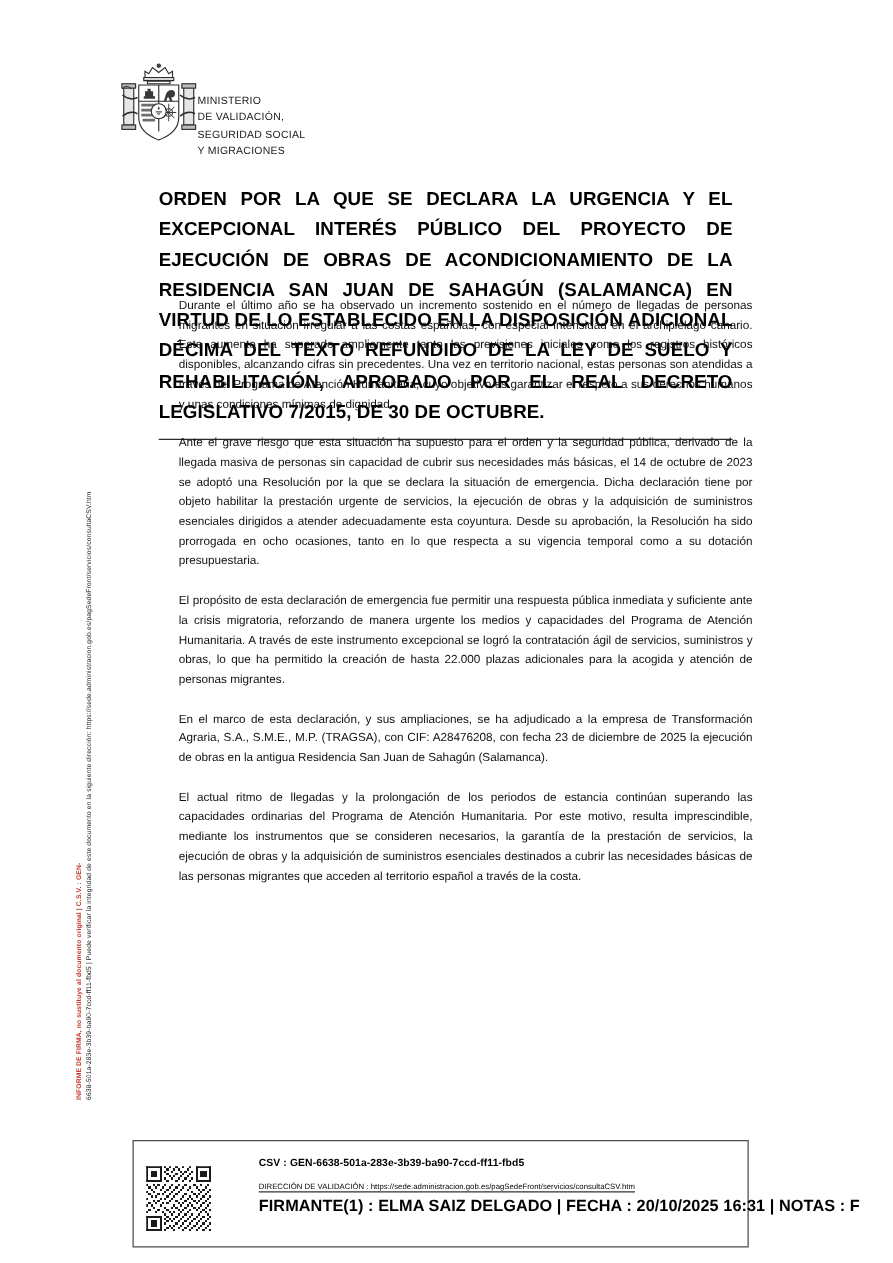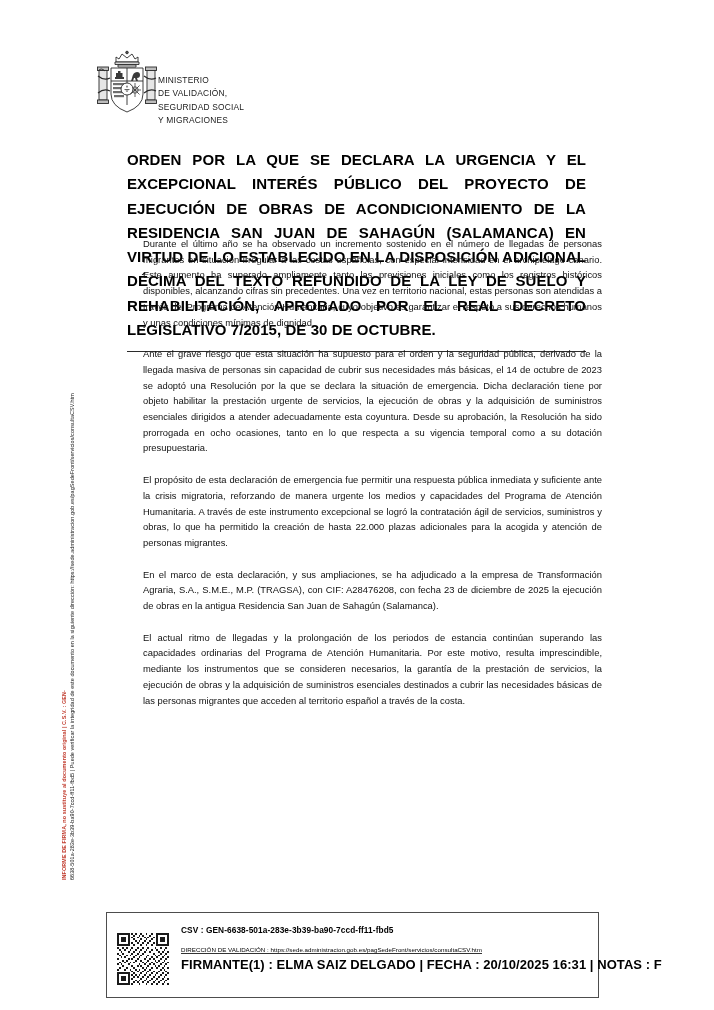--- a/index.html
+++ b/index.html
@@ -135,20 +135,21 @@
     gap: 12px;
   }
   .qr {
     width: 52px;
     height: 52px;
     flex: 0 0 auto;
     margin-top: 10px;
   }
   .footer-lines {
     padding-top: 2px;
+    margin-left: 26px;
   }
   .csv-line {
     font-size: 8.3px;
     font-weight: bold;
     letter-spacing: 0.01em;
     white-space: nowrap;
     margin-bottom: 2.5px;
   }
   .val-line {
     font-size: 6.2px;

